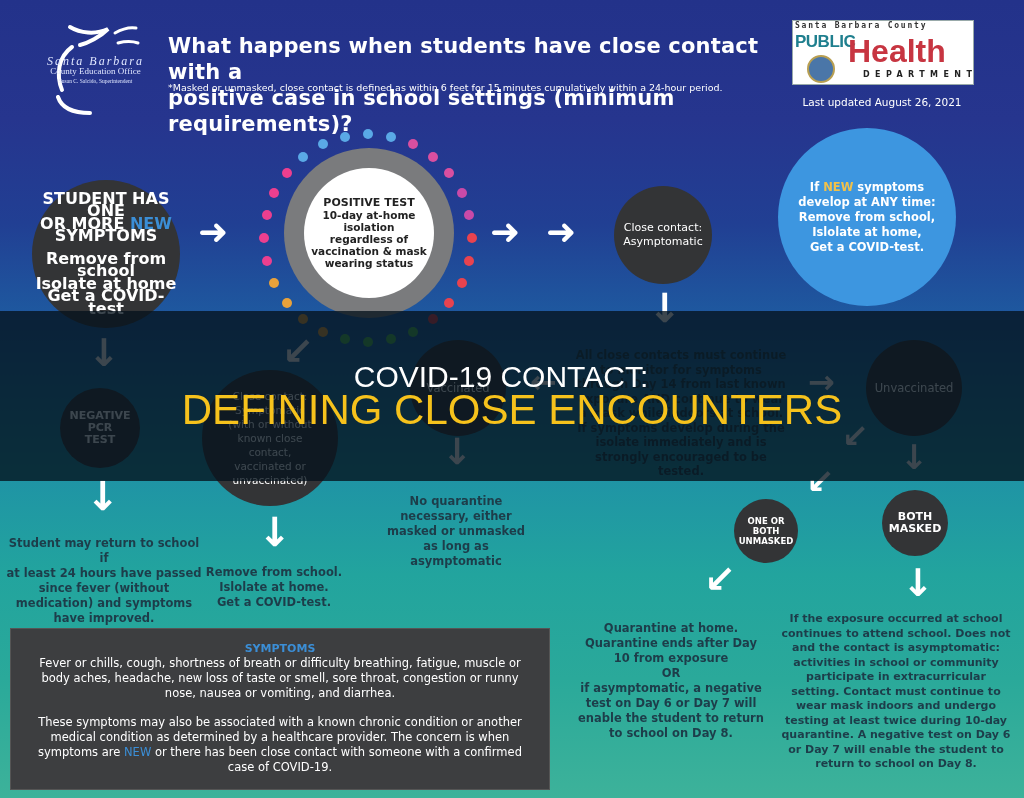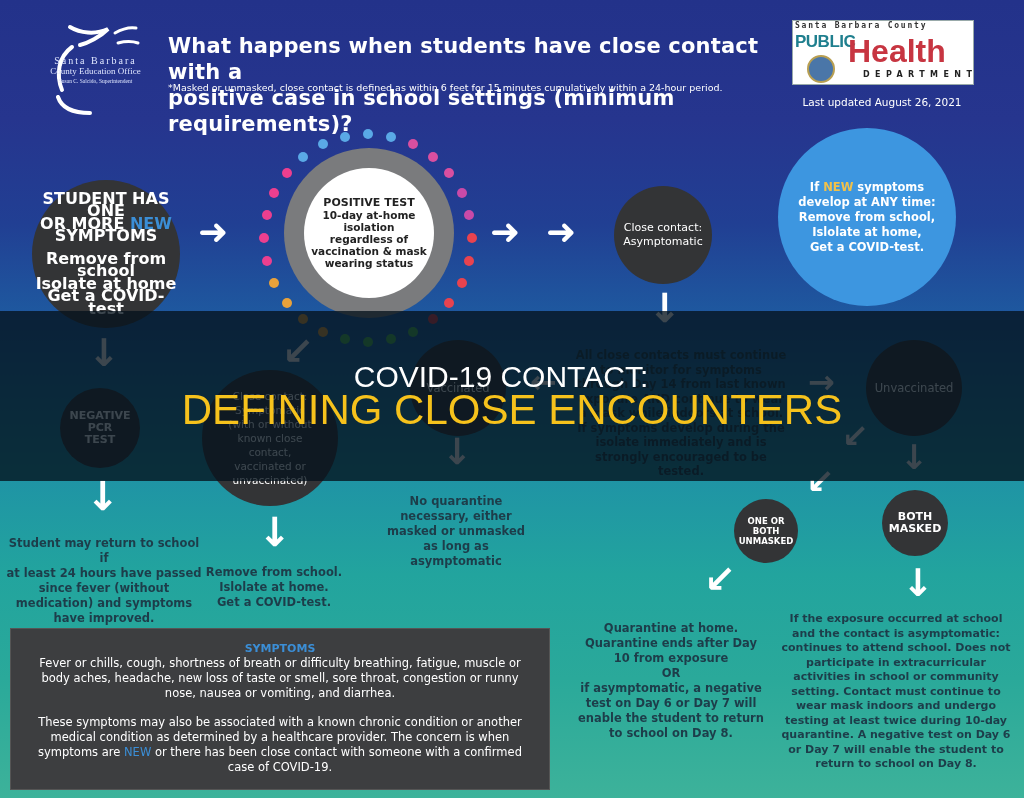--- a/index.html
+++ b/index.html
@@ -50,21 +50,21 @@
 
 <div id="stage">
 
   <svg class="abs seco-logo" viewBox="0 0 110 85">
     <path d="M30 12 C40 18, 55 20, 68 14 C60 22, 48 28, 40 30" stroke="#fff" stroke-width="4" fill="none" stroke-linecap="round"></path>
     <path d="M75 18 C82 14, 90 12, 96 13" stroke="#fff" stroke-width="3" fill="none" stroke-linecap="round"></path>
     <path d="M78 28 C86 26, 92 26, 98 28" stroke="#fff" stroke-width="3" fill="none" stroke-linecap="round"></path>
     <path d="M32 32 C18 42, 16 60, 22 75" stroke="#fff" stroke-width="4" fill="none" stroke-linecap="round"></path>
   </svg>
   <div class="abs seco-text">
-    <div style="font-size:10px;letter-spacing:2px;">Santa Barbara</div>
+    <div style="font-size:12px;letter-spacing:2px;font-style:italic;">Santa Barbara</div>
     <div>County Education Office</div>
     <div style="font-size:5.5px;">Susan C. Salcido, Superintendent</div>
   </div>
   <svg class="abs" style="left:54px;top:95px;" width="40" height="22">
     <path d="M4 2 C8 14, 20 18, 36 18" stroke="#fff" stroke-width="4" fill="none" stroke-linecap="round"></path>
   </svg>
 
   <div class="abs title">
     <div>What happens when students have close contact with a</div>
     <div>positive case in school settings (minimum requirements)?</div>
@@ -257,24 +257,24 @@
     <div>10 from exposure</div>
     <div>OR</div>
     <div>if asymptomatic, a negative</div>
     <div>test on Day 6 or Day 7 will</div>
     <div>enable the student to return</div>
     <div>to school on Day 8.</div>
   </div>
 
   <div class="flow-dark" style="left:774px;top:612px;width:244px;font-size:11px;line-height:14.5px;">
     <div>If the exposure occurred at school</div>
+    <div>continues to attend school. Does not</div>
     <div>and the contact is asymptomatic:</div>
-    <div>continues to attend school. Does not</div>
+    <div>activities in school or community</div>
     <div>participate in extracurricular</div>
-    <div>activities in school or community</div>
     <div>setting. Contact must continue to</div>
     <div>wear mask indoors and undergo</div>
     <div>testing at least twice during 10-day</div>
     <div>quarantine. A negative test on Day 6</div>
     <div>or Day 7 will enable the student to</div>
     <div>return to school on Day 8.</div>
   </div>
 
   <div class="abs symptoms">
     <div class="sym-title">SYMPTOMS</div>

